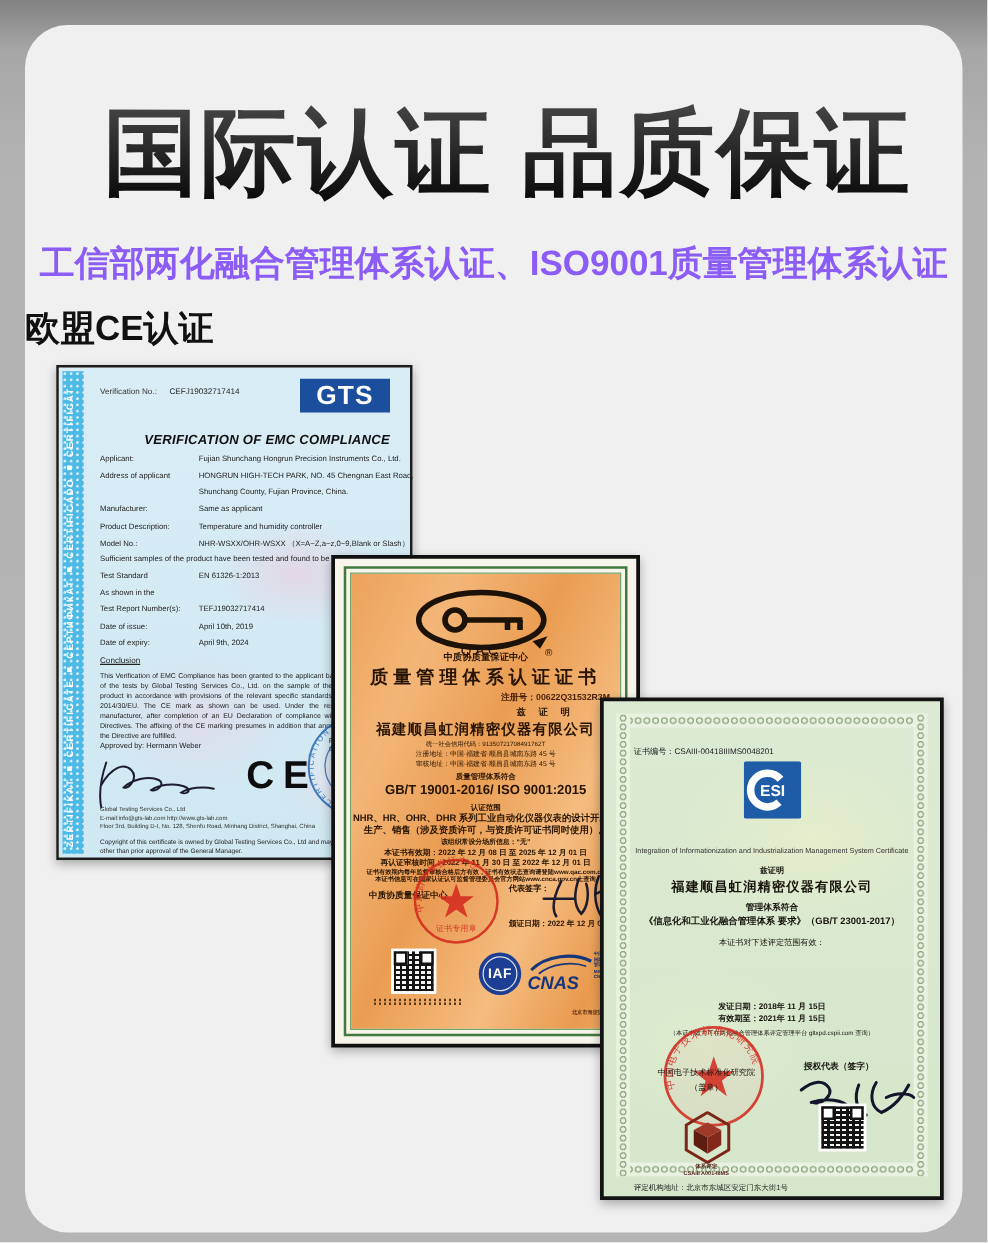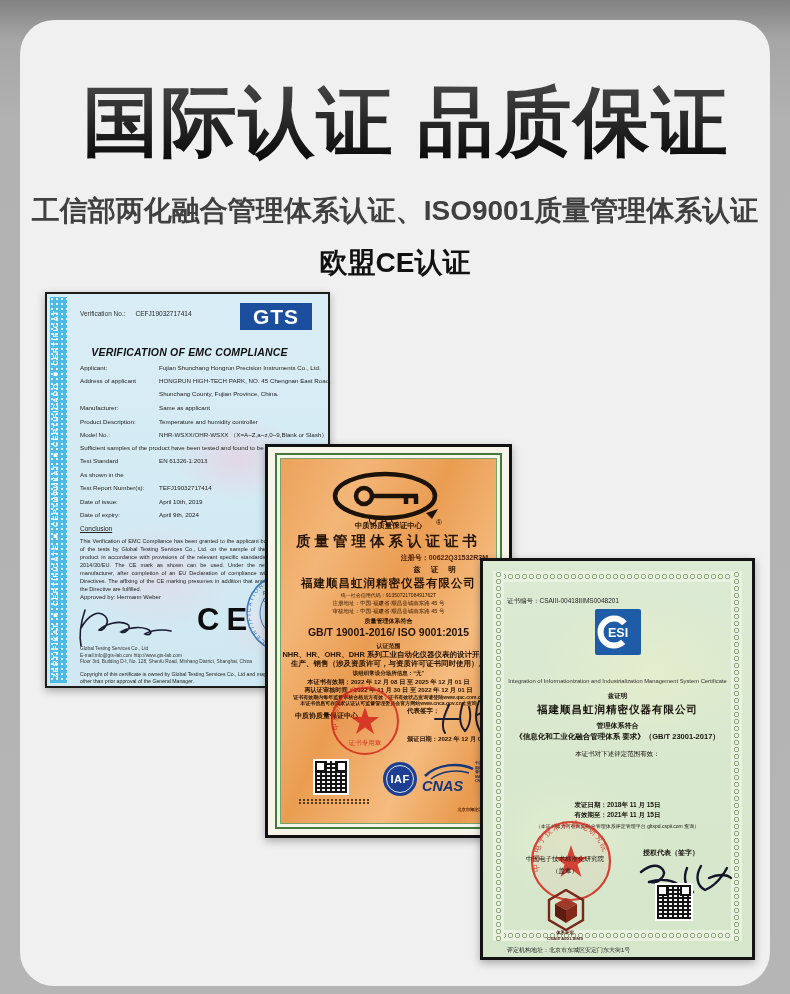--- a/index.html
+++ b/index.html
@@ -5,43 +5,43 @@
   html,body{margin:0;padding:0;}
   .stage{position:relative;width:790px;height:994px;overflow:hidden;
     background:linear-gradient(180deg,#828282 0px,#a6a6a6 40px,#b2b2b2 120px,#b5b5b5 100%);
     font-family:"Liberation Sans","DejaVu Sans",sans-serif;}
   .card{position:absolute;left:20px;top:20px;width:750px;height:966px;background:#f0f0f0;border-radius:34px;}
 
   .page-title{position:absolute;top:52px;left:11px;width:100%;text-align:center;
     font-size:76px;font-weight:900;letter-spacing:2px;
     background:linear-gradient(180deg,#4e4e4e 0%,#161616 70%,#000 100%);
     -webkit-background-clip:text;background-clip:text;color:transparent;}
-  .page-sub1{position:absolute;top:172px;left:0;width:100%;text-align:center;font-size:28px;font-weight:700;color:#404040;}
-  .page-sub2{position:absolute;top:224px;left:0;width:100%;text-align:center;font-size:28px;font-weight:700;color:#111;}
+  .page-sub1{position:absolute;top:172px;left:0;width:100%;text-align:center;font-size:28px;font-weight:700;color:#8b5cf6;}
+  .page-sub2{position:absolute;top:224px;left:0;width:100%;text-align:left;font-size:28px;font-weight:700;color:#111;}
 
   .cert{position:absolute;box-shadow:0 3px 8px rgba(0,0,0,.3);}
 
   
   .cert-blue{left:25px;top:272px;width:285px;height:396px;z-index:1;
     border:2px solid #1c1c1c;box-sizing:border-box;
     background:
       radial-gradient(90px 60px at 68% 42%,rgba(238,198,216,.55),transparent 70%),
       radial-gradient(110px 80px at 40% 72%,rgba(236,206,222,.45),transparent 70%),
       radial-gradient(70px 50px at 80% 85%,rgba(238,205,220,.4),transparent 70%),
       linear-gradient(#d9edf6,#cfe8f2);}
   .b-band{position:absolute;left:3px;top:3px;bottom:3px;width:17px;background:#4cb9e6;
     background-image:radial-gradient(circle at 2px 2px,rgba(255,255,255,.85) .9px,transparent 1.3px);
     background-size:5px 5px;}
   .b-band-label{position:absolute;left:4px;top:8px;height:376px;writing-mode:vertical-rl;transform:rotate(180deg);
     font-size:7.5px;font-weight:bold;color:#fff;letter-spacing:1.2px;white-space:nowrap;overflow:hidden;}
   .b-verno{position:absolute;left:33px;top:16px;font-size:6.5px;color:#333;white-space:nowrap;}
   .b-verno b{font-weight:normal;margin-left:10px;color:#222;}
   .b-gts{position:absolute;right:16px;top:9px;width:72px;height:27px;background:#1b4f9e;
     display:flex;align-items:center;justify-content:center;color:#fff;font-weight:900;font-size:21px;letter-spacing:1px;}
-  .b-title{position:absolute;left:20px;top:52px;width:245px;text-align:center;
+  .b-title{position:absolute;left:20px;top:52px;width:245px;text-align:right;
     font-size:10.5px;font-weight:bold;font-style:italic;color:#101010;letter-spacing:.2px;white-space:nowrap;}
   .b-row{position:absolute;left:33px;font-size:6.2px;color:#222;white-space:nowrap;}
   .b-row .lab{display:inline-block;width:79px;}
   .b-note{position:absolute;left:33px;font-size:6.2px;color:#222;white-space:nowrap;}
   .b-conc{position:absolute;left:33px;top:231px;font-size:6.5px;color:#222;text-decoration:underline;}
   .b-para{position:absolute;left:33px;top:243px;width:232px;font-size:5.6px;line-height:8px;color:#222;text-align:justify;}
   .b-appr{position:absolute;left:33px;top:300px;font-size:6px;color:#222;white-space:nowrap;}
   .b-behalf{position:absolute;left:216px;top:296px;font-size:5.4px;line-height:7px;color:#222;white-space:nowrap;}
   .b-sig{position:absolute;left:28px;top:308px;}
   .b-ce{position:absolute;left:150px;top:308px;font-size:31px;font-weight:700;letter-spacing:7px;color:#0d0d0d;}

